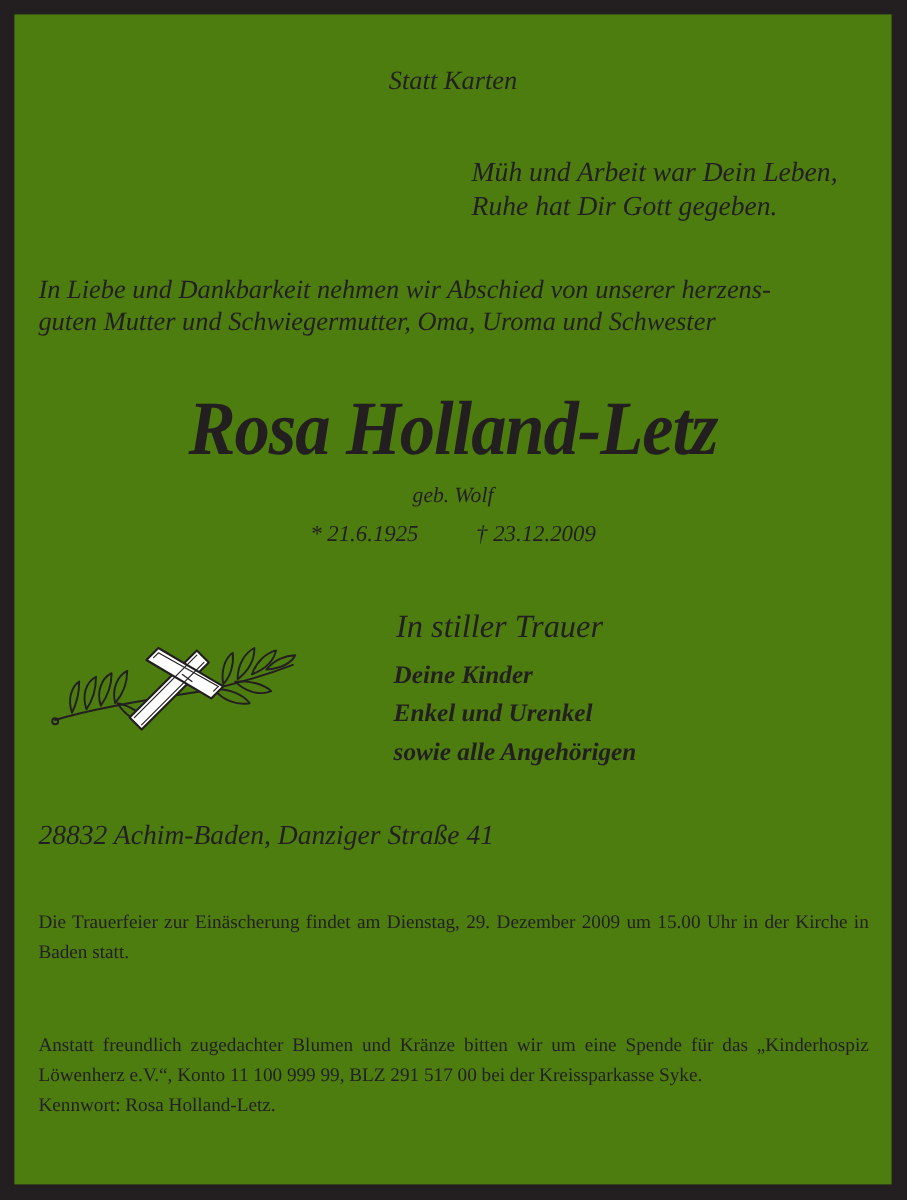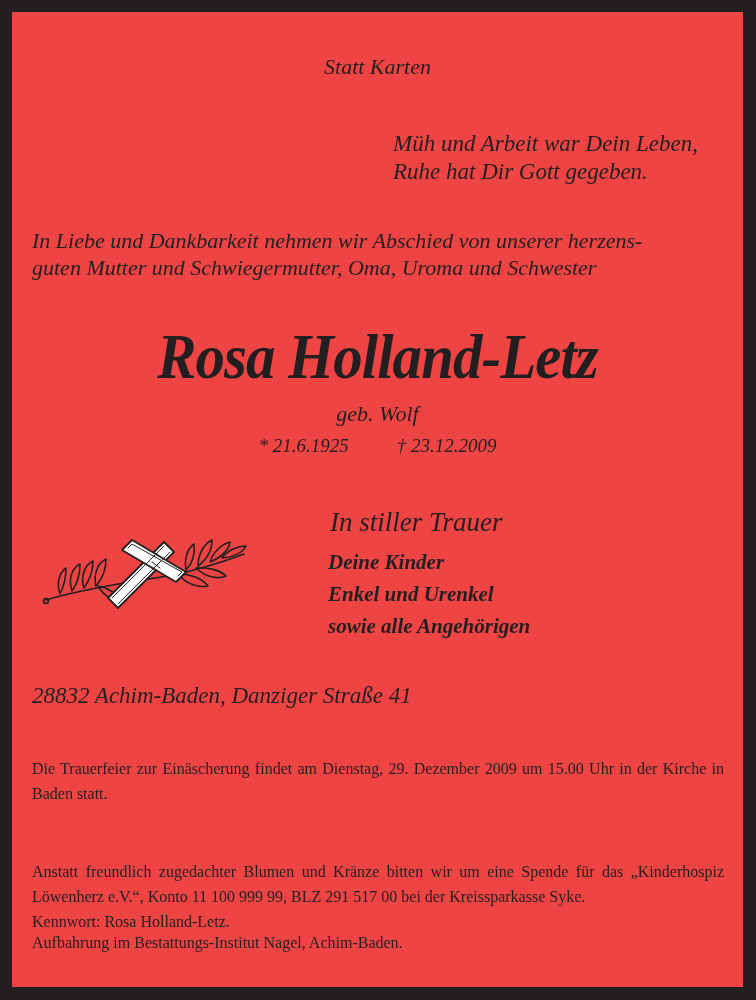--- a/index.html
+++ b/index.html
@@ -8,39 +8,39 @@
     background: #231f20;
     position: relative;
     overflow: hidden;
     font-family: "Liberation Serif", "DejaVu Serif", serif;
     color: #231f20;
   }
   .card {
     position: absolute;
     left: 12px; top: 12px;
     width: 731px; height: 975px;
-    background: #ef4444;
+    background: #4d7c0f;
   }
   .t {
     position: absolute;
     font-style: italic;
     white-space: nowrap;
     line-height: 1;
   }
   .small { font-size: 22px; }
   .center { text-align: center; left: 0; width: 731px; }
 
   #statt { top: 44px; }
   #verse { left: 381px; top: 118px; font-size: 23px; line-height: 28px; }
   #intro { left: 20px; top: 215px; font-size: 22px; line-height: 27px; }
   #name {
     top: 313px; font-size: 64px; font-weight: bold;
     letter-spacing: -1px; transform: scaleX(0.92);
   }
-  #geb { top: 391px; font-size: 22px; }
+  #geb { top: 391px; font-size: 18px; }
   #dates { top: 424px; font-size: 19px; }
   #dates span.gap { display: inline-block; width: 48px; }
   #stiller { left: 318px; top: 497px; font-size: 27px; }
   #family { left: 316px; top: 534px; font-size: 21px; font-weight: bold; line-height: 32px; }
   #address { left: 20px; top: 672px; font-size: 23px; }
   .para {
     position: absolute;
     left: 20px; width: 692px;
     font-size: 16px;
     line-height: 25px;
@@ -116,15 +116,14 @@
 
   <div id="address" class="t">28832 Achim-Baden, Danziger Straße 41</div>
 
   <div id="p1" class="para">Die Trauerfeier zur Einäscherung findet am Dienstag, 29. Dezember 2009 um 15.00 Uhr in der Kirche in Baden statt.</div>
 
   <div id="p2" class="para">
     <div>Anstatt freundlich zugedachter Blumen und Kränze bitten wir um eine Spende für das „Kinderhospiz Löwenherz e.V.“, Konto 11 100 999 99, BLZ 291 517 00 bei der Kreissparkasse Syke.</div>
     <div>Kennwort: Rosa Holland-Letz.</div>
   </div>
 
-  <div id="p3" class="para">Aufbahrung im Bestattungs-Institut Nagel, Achim-Baden.</div>
 
 </div>
 
 </body></html>

